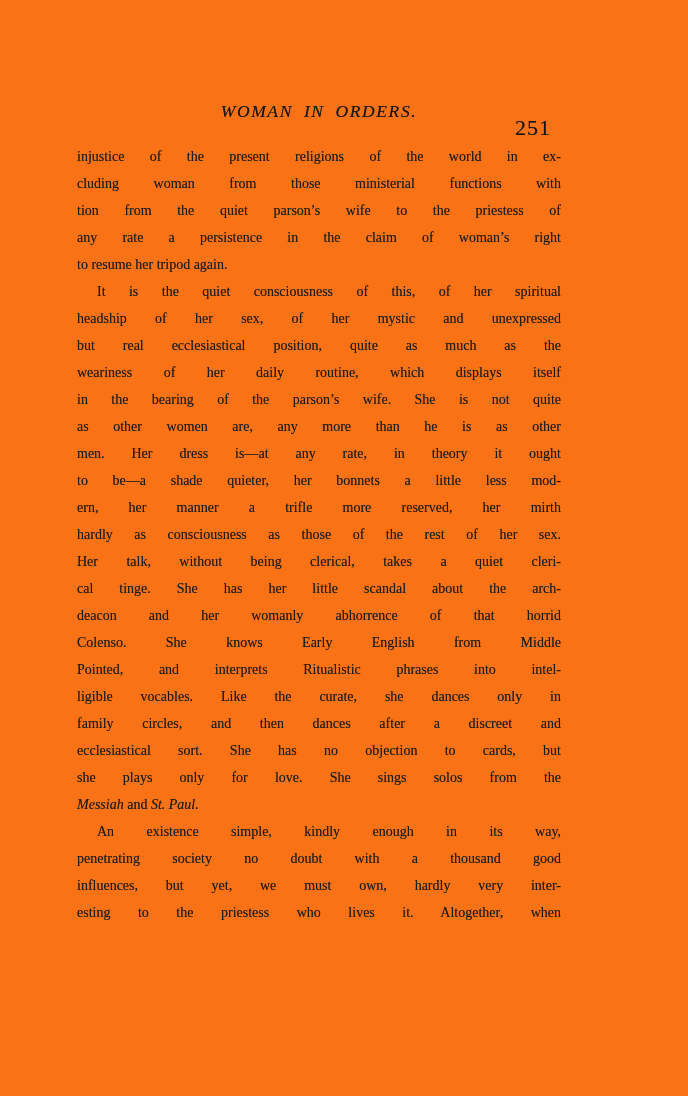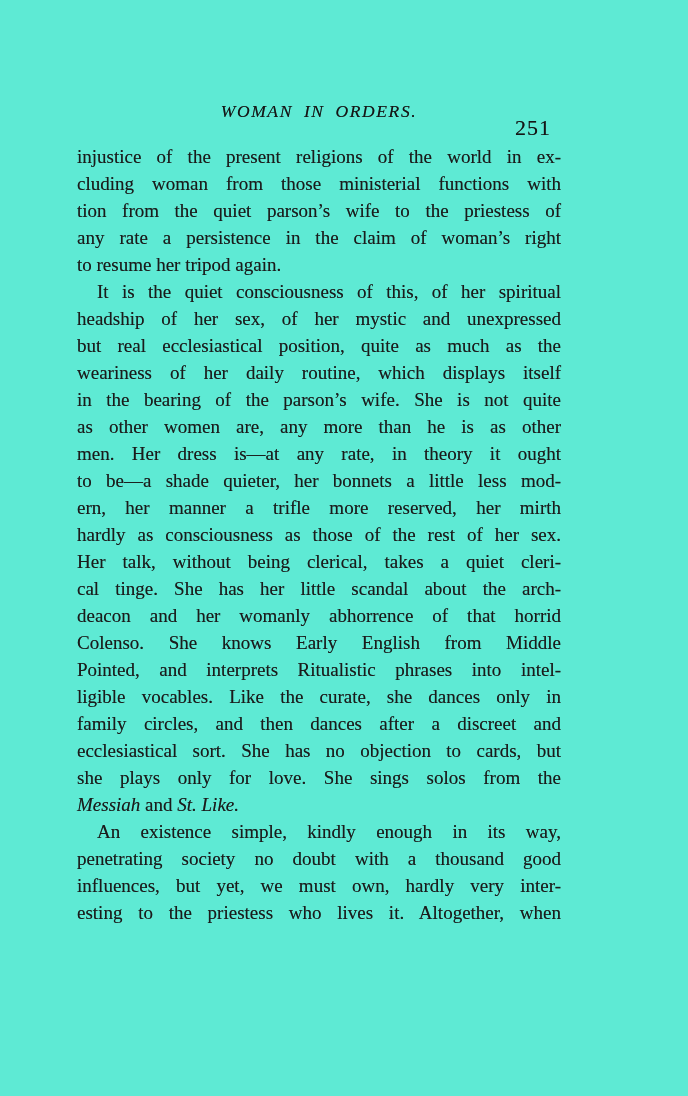--- a/index.html
+++ b/index.html
@@ -4,21 +4,21 @@
 <style>
   html, body {
     margin: 0;
     padding: 0;
     background: #ffffff;
   }
   .page {
     position: relative;
     width: 688px;
     height: 1096px;
-    background: #5eead4;
+    background: #f97316;
     overflow: hidden;
     font-family: "Liberation Serif", "DejaVu Serif", serif;
     color: #1b1b1b;
   }
   .text-block {
     position: absolute;
     left: 77px;
     top: 0;
     width: 484px;
   }
@@ -52,21 +52,21 @@
     position: absolute;
     top: 143px;
     left: 0;
     width: 100%;
   }
   .paragraph {
     margin: 0;
     padding: 0;
   }
   .line {
-    font-size: 19px;
+    font-size: 14px;
     line-height: 27px;
     height: 27px;
     white-space: nowrap;
     text-align: justify;
     text-align-last: justify;
     text-shadow: 0 0 0.5px rgba(20,20,20,0.5);
   }
   .line.endline {
     text-align-last: left;
     white-space: normal;
@@ -113,21 +113,21 @@
         <div class="line">Her talk, without being clerical, takes a quiet cleri-</div>
         <div class="line">cal tinge.  She has her little scandal about the arch-</div>
         <div class="line">deacon and her womanly abhorrence of that horrid</div>
         <div class="line">Colenso.  She knows Early English from Middle</div>
         <div class="line">Pointed, and interprets Ritualistic phrases into intel-</div>
         <div class="line">ligible vocables.  Like the curate, she dances only in</div>
         <div class="line">family circles, and then dances after a discreet and</div>
         <div class="line">ecclesiastical sort.  She has no objection to cards, but</div>
         <div class="line">she plays only for love.  She sings solos from the</div>
         <div class="line endline">
-          <span class="it">Messiah</span><span> and </span><span class="it">St. Like.</span>
+          <span class="it">Messiah</span><span> and </span><span class="it">St. Paul.</span>
         </div>
       </div>
 
       <div class="paragraph">
         <div class="line indent">An existence simple, kindly enough in its way,</div>
         <div class="line">penetrating society no doubt with a thousand good</div>
         <div class="line">influences, but yet, we must own, hardly very inter-</div>
         <div class="line">esting to the priestess who lives it.  Altogether, when</div>
       </div>
 

